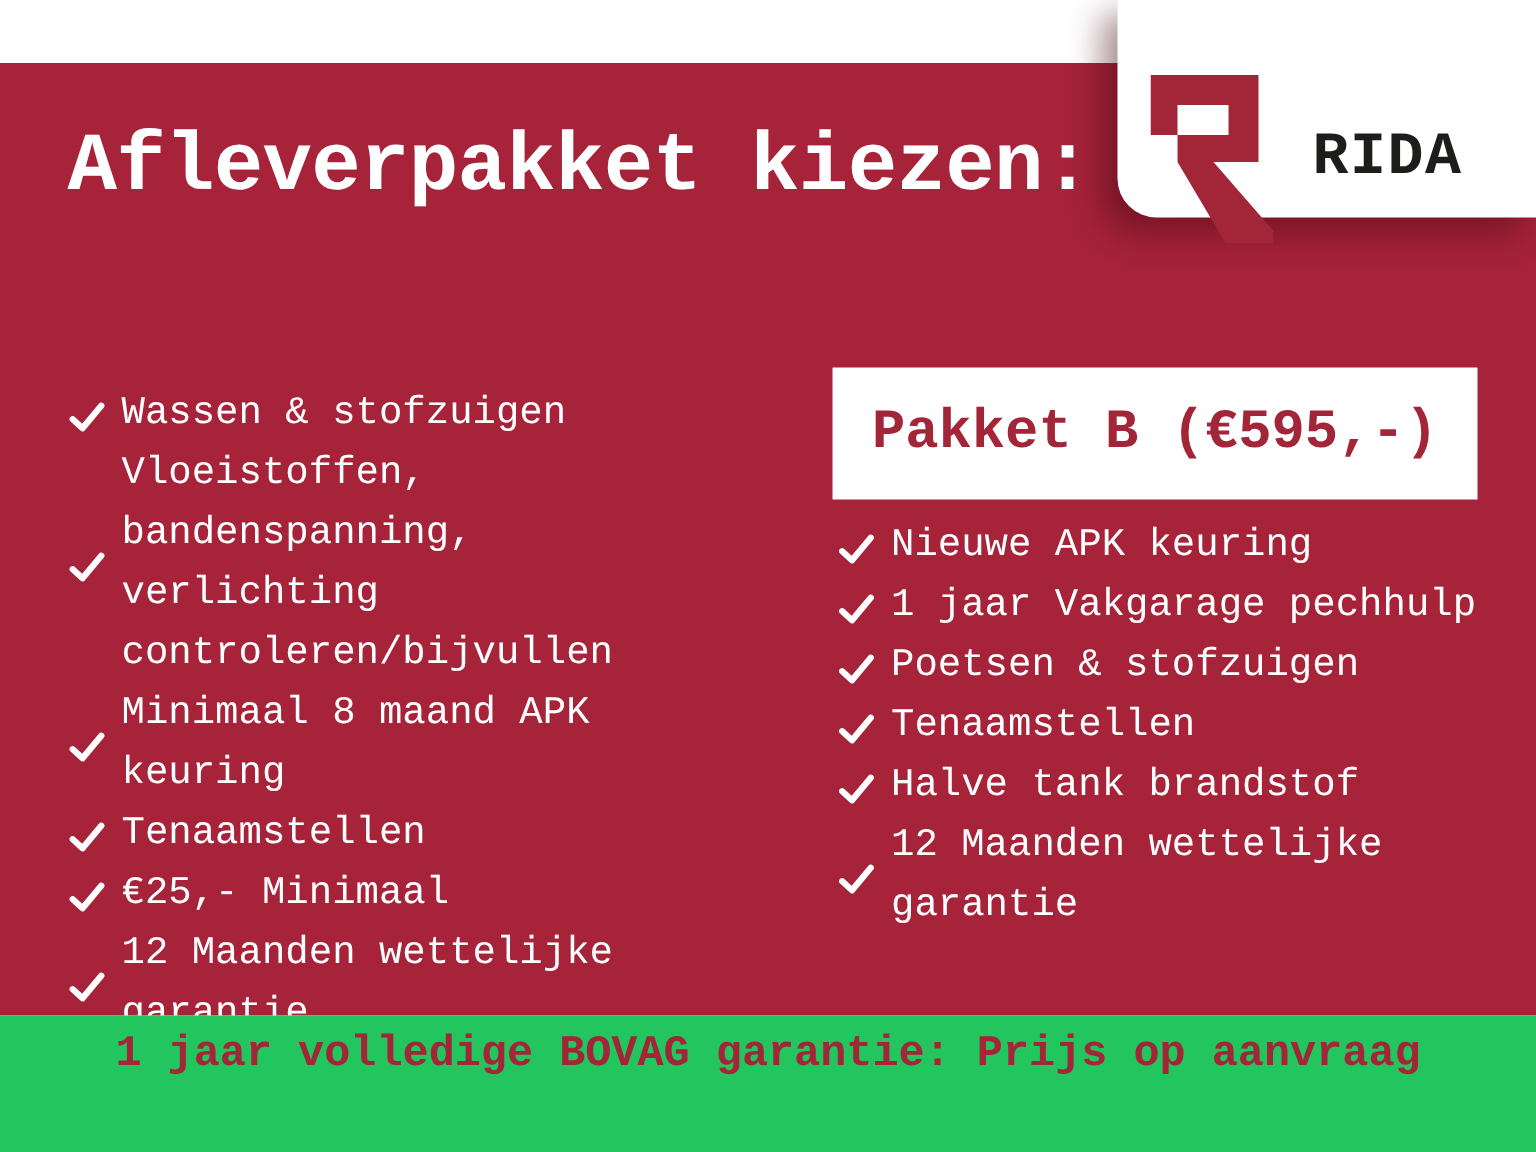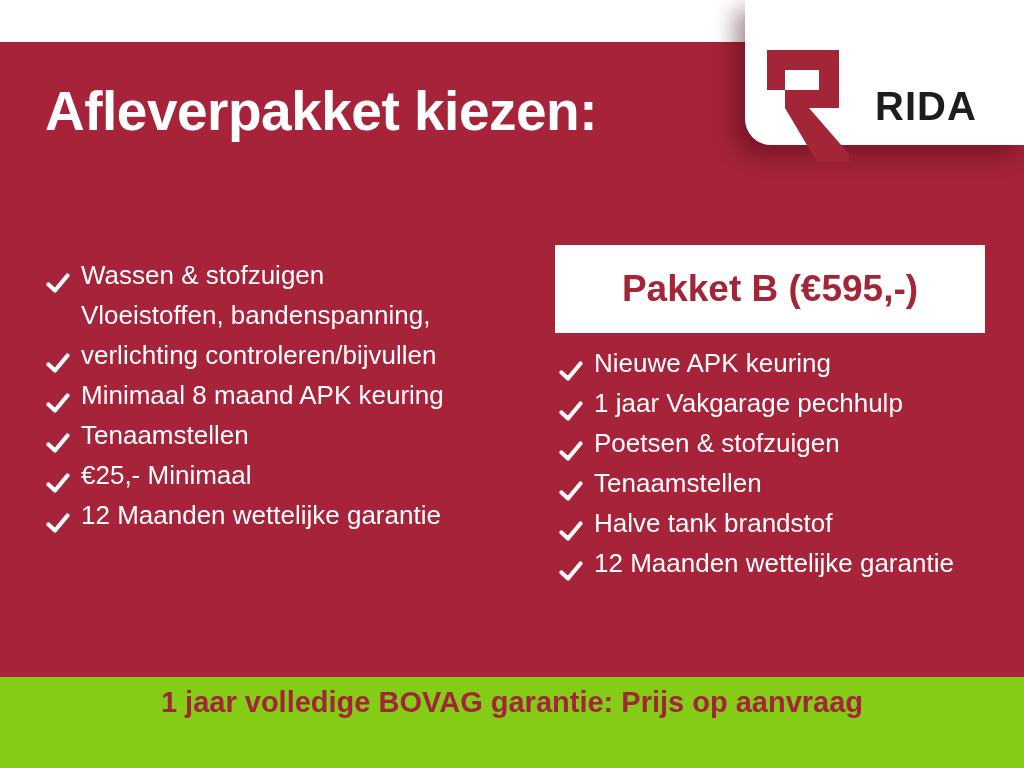--- a/index.html
+++ b/index.html
@@ -5,21 +5,21 @@
   html, body { margin: 0; padding: 0; background: #e8e8e8; }
   * { box-sizing: border-box; }
 
   .canvas {
     position: relative;
     width: 1024px;
     height: 768px;
     margin: 0 auto;
     background: #ffffff;
     overflow: hidden;
-    font-family: Liberation Sans, sans-serif;
+    font-family: Liberation Mono, monospace;
   }
 
   
   .red-block {
     position: absolute;
     top: 42px; left: 0;
     width: 1024px; height: 635px;
     background: var(--bg-red, #A62339);
   }
 
@@ -89,39 +89,39 @@
     font-weight: bold;
   }
 
   .package-list {
     list-style: none;
     margin: 10px 0 0 0;
     padding: 0 0 0 4px;
   }
   .package-list li {
     display: flex;
-    align-items: flex-end;
+    align-items: center;
     gap: 11px;
     color: #ffffff;
     font-size: 26px;
     line-height: 40px;
   }
   .package-list .check {
     flex: 0 0 24px;
     width: 24px; height: 24px;
     margin-top: 6px;
   }
   .package-list .check svg { display: block; width: 24px; height: 24px; }
 
   
   .footer {
     position: absolute;
     top: 677px; left: 0;
     width: 1024px; height: 91px;
-    background: #84cc16;
+    background: #22c55e;
   }
   .footer-text {
     margin: 0;
     padding-top: 9px;
     text-align: center;
     color: var(--accent-red, #A32638);
     font-size: 29px;
     font-weight: bold;
     letter-spacing: 0px;
   }

